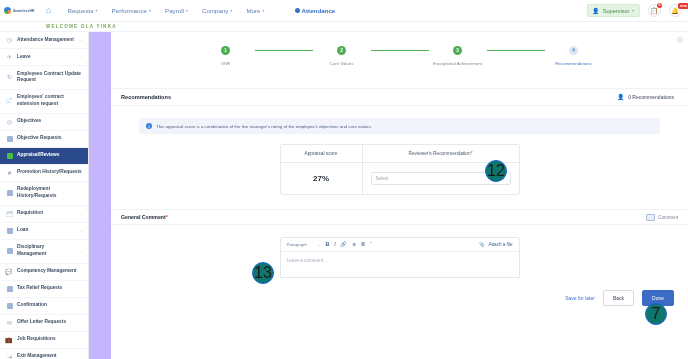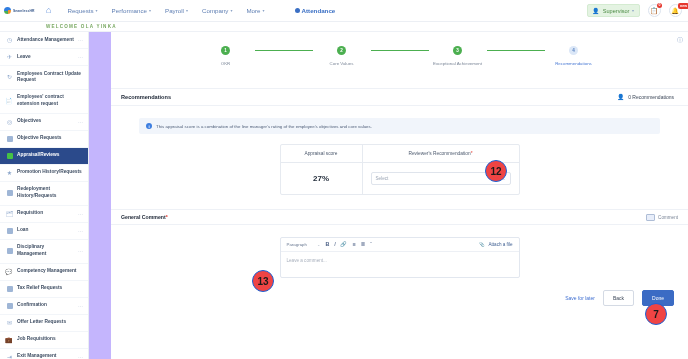--- a/index.html
+++ b/index.html
@@ -259,22 +259,22 @@
   .lnk-btn { font-size: 5px; color: #3f6fd1; cursor: pointer; }
   .btn {
     font-size: 5px; border-radius: 2px; padding: 4px 9px; cursor: pointer;
     border: 1px solid #d4dae4; background: #fff; color: #3c4758;
   }
   .btn.primary { background: #3b6bc4; color: #fff; border-color: #3b6bc4; }
 
   
   .annot {
     position: absolute; width: 22px; height: 22px; border-radius: 50%;
-    border: 1.6px solid #1a63d8; background: #ef4444;
-    color: #1a1a1a; font-size: 10px; font-weight: bold;
+    border: 1.6px solid #1a63d8; background: #0f766e;
+    color: #1a1a1a; font-size: 16px; font-weight: normal;
     display: flex; align-items: center; justify-content: center;
     z-index: 60;
   }
 </style>
 </head>
 <body>
 
 <div class="topbar">
   <div class="brand">
     <span class="brand-mark"></span>
@@ -519,14 +519,14 @@
     <div class="footer-btns">
       <span class="lnk-btn">Save for later</span>
       <span class="btn">Back</span>
       <span class="btn primary">Done</span>
     </div>
 
   </div>
 </div>
 
 <div class="annot" style="top:160px;left:485px">12</div>
-<div class="annot" style="top:270px;left:252px">13</div>
+<div class="annot" style="top:262px;left:252px">13</div>
 <div class="annot" style="top:303px;left:645px">7</div>
 
 </body></html>

